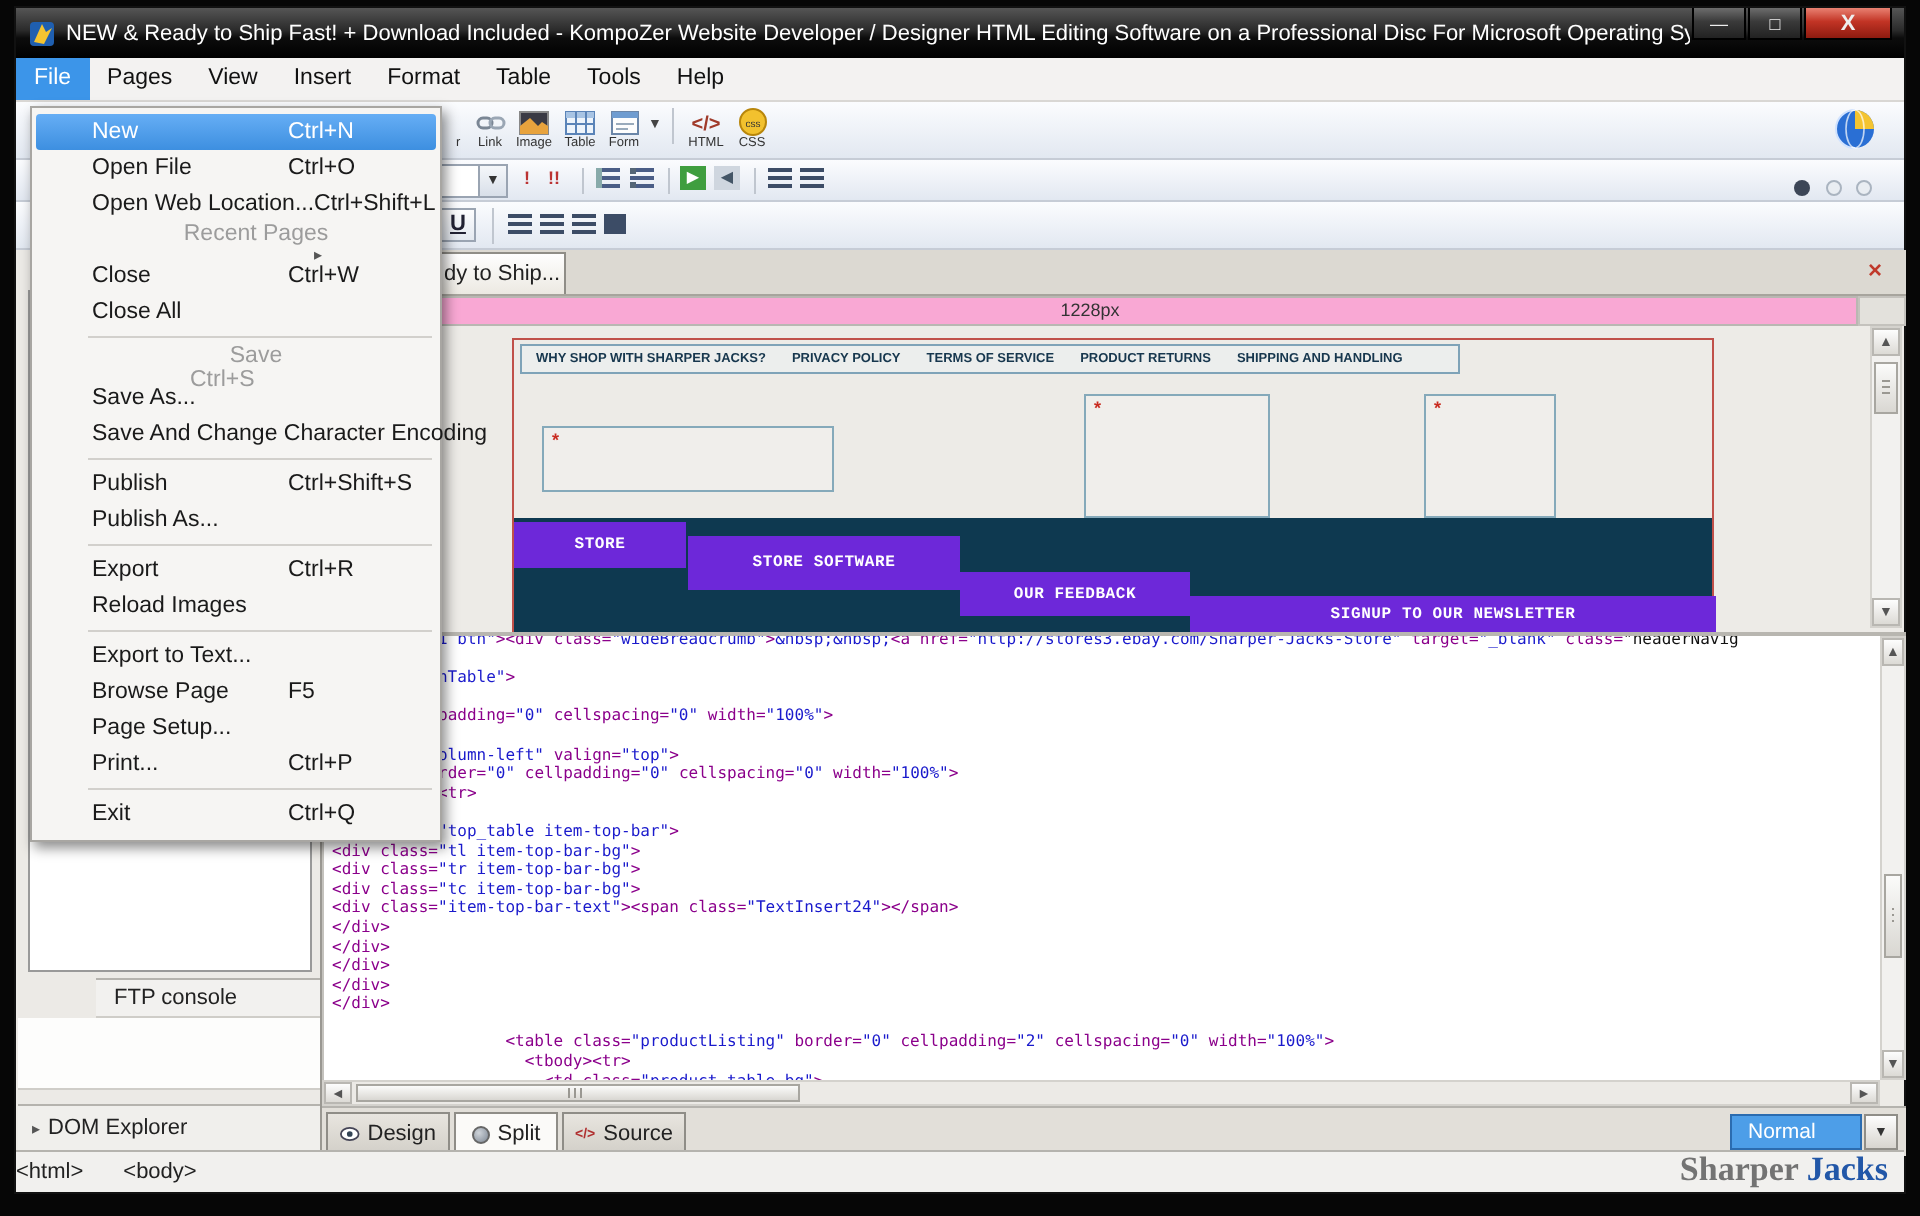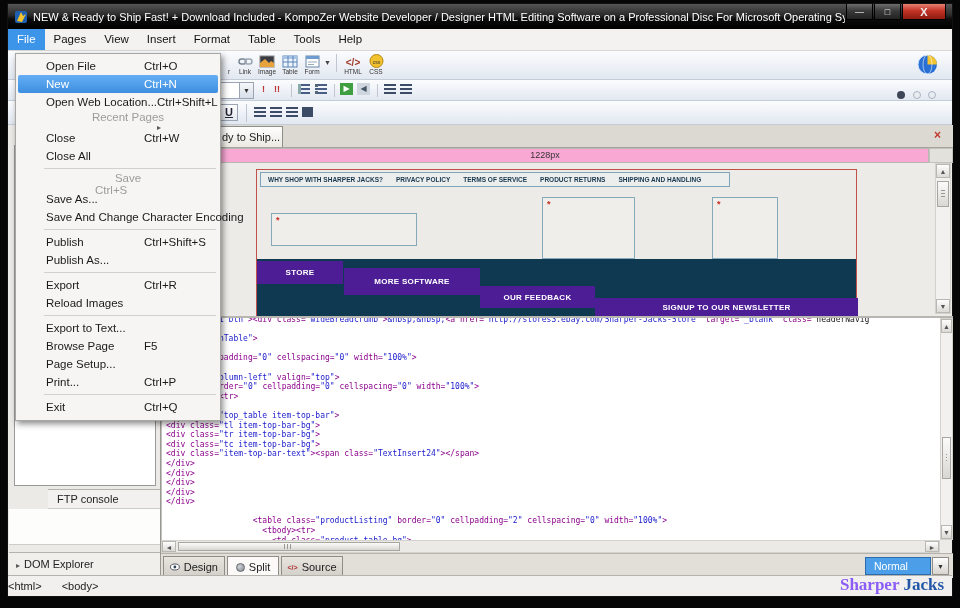--- a/index.html
+++ b/index.html
@@ -65,21 +65,21 @@
                radial-gradient(90px 40px at 20% 80%, rgba(255,255,255,.85), rgba(255,255,255,0) 70%),
                radial-gradient(120px 50px at 75% 30%, rgba(255,255,255,.7), rgba(255,255,255,0) 70%),
                radial-gradient(100px 45px at 92% 85%, rgba(255,255,255,.8), rgba(255,255,255,0) 70%),
                linear-gradient(180deg,#b2dcf0,#c8e7f5); }
   .redbox { position:absolute; left:95px; top:6px; width:601px; height:147px; border:1px solid #c0504a; }
   .pnav { position:absolute; left:3px; top:2px; width:470px; height:15px; border:1px solid #7fa3b8; background:rgba(235,248,255,.25);
     display:flex; align-items:center; gap:13px; padding:0 7px; font-size:6.5px; font-weight:bold; color:#17374e; white-space:nowrap; }
   .pfield { position:absolute; border:1px solid #85a9ba; background:rgba(255,255,255,.18); }
   .pfield .req { position:absolute; left:4px; top:1px; color:#c92b20; font-size:9px; font-weight:bold; }
   .navybar { position:absolute; left:0; right:0; top:89px; height:58px; background:#0e3950; }
-  .pbtn { position:absolute; background:#4c1d95; color:#fff; font-weight:bold; font-size:8px; display:flex; align-items:center; justify-content:center; letter-spacing:.3px; }
+  .pbtn { position:absolute; background:#6d28d9; color:#fff; font-weight:bold; font-size:8px; display:flex; align-items:center; justify-content:center; letter-spacing:.3px;font-family:Liberation Mono, monospace; }
   .pv-scroll { position:absolute; right:2px; top:0; bottom:2px; width:16px; background:#f2f1ef; border:1px solid #d4d2cd; }
   .sb-arrow { position:absolute; left:0; right:0; height:14px; background:linear-gradient(#fdfdfd,#dcdad5); border:1px solid #b9b7b2; color:#555; font-size:7px; text-align:center; line-height:13px; }
   .pv-thumb { position:absolute; left:1px; right:1px; top:17px; height:26px; background:linear-gradient(#fbfbfa,#d9d7d2); border:1px solid #a8a6a0; }
   .grip { position:absolute; left:3px; right:3px; top:50%; margin-top:-4px; height:8px; background:repeating-linear-gradient(to bottom,#9a9892 0 1px,transparent 1px 3px); }
 
   .splitter { position:absolute; left:0; right:0; top:191px; height:2px; background:#b8b6b0; }
   .source { position:absolute; left:0; right:13px; top:193px; height:222px; background:#fff; border-left:1px solid #c4c2bd; overflow:hidden;
     font-family:"DejaVu Sans Mono", monospace; font-size:8px; line-height:9.6px; color:#111; }
   .source .ln { white-space:pre; padding-left:4px; }
   .source .ln:first-child { margin-top:-3px; }
@@ -96,21 +96,21 @@
   .vtab { position:absolute; top:2px; height:22px; border:1px solid #8f8d87; background:linear-gradient(#e8e5df,#d2cfc8); font-size:11px; color:#222; display:flex; align-items:center; justify-content:center; gap:4px; padding:0 6px; }
   .vtab.active { background:#fbfaf8; border-bottom:1px solid #fbfaf8; }
   .eye { width:11px; height:8px; }
   .split-ic { width:9px; height:9px; border-radius:50%; background:radial-gradient(circle at 35% 35%, #cfd4da, #7d8794); border:1px solid #666; }
   .src-ic { color:#b03030; font-weight:bold; font-size:7px; }
   .modebox { position:absolute; right:22px; top:3px; width:66px; height:18px; background:#4d9ee8; border:1px solid #2b6cb0; color:#fff; font-size:10.5px; padding:2px 0 0 8px; }
   .modearr { position:absolute; right:4px; top:3px; width:17px; height:18px; background:linear-gradient(#fdfdfd,#d8d5cf); border:1px solid #8f8d87; font-size:7px; color:#333; text-align:center; line-height:17px; }
 
   .statusbar { position:absolute; left:0; right:0; bottom:0; height:21px; background:#f1f0ee; border-top:1px solid #b5b3ae; font-size:11px; color:#222; display:flex; align-items:center; padding-left:0; gap:20px; }
   .brand { position:absolute; right:8px; bottom:1px; font-family:"Liberation Serif", serif; font-weight:bold; font-size:17px; }
-  .brand .b1 { color:#8b5cf6; } .brand .b2 { color:#2257a8; }
+  .brand .b1 { color:#737373; } .brand .b2 { color:#2257a8; }
 
   
   .filemenu { position:absolute; left:7px; top:49px; width:206px; height:368px; background:#f6f5f3; border:1px solid #a8a6a2; box-shadow:2px 3px 6px rgba(0,0,0,.45); z-index:50; padding-top:3px; font-size:11.5px; color:#1a1a1a; }
   .menu-item { height:18px; display:flex; align-items:center; padding:0 8px 0 28px; margin:0 2px; }
   .menu-item .mi-label { flex:1; white-space:nowrap; }
   .menu-item .mi-key { width:66px; text-align:left; }
   .menu-item.highlighted { background:linear-gradient(#66aef5,#3d8fe0); color:#fff; border-radius:2px; }
   .menu-item.disabled { color:#9c9c9c;flex-direction:column; }
   .menu-item .mi-key.mi-sub { text-align:right; font-size:8px; color:#555; }
   .menu-sep { height:1px; background:#d2d0cc; margin:3px 4px 3px 28px; }
@@ -274,21 +274,21 @@
               <span class="req">*</span>
             </div>
           <div class="pfield" style="left:285px;top:27px;width:93px;height:62px;">
               <span class="req">*</span>
             </div>
           <div class="pfield" style="left:455px;top:27px;width:66px;height:62px;">
               <span class="req">*</span>
             </div>
           <div class="navybar"></div>
           <div class="pbtn" style="left:0;top:91px;width:86px;height:23px;">STORE</div>
-          <div class="pbtn" style="left:87px;top:98px;width:136px;height:27px;">MORE SOFTWARE</div>
+          <div class="pbtn" style="left:87px;top:98px;width:136px;height:27px;">STORE SOFTWARE</div>
           <div class="pbtn" style="left:223px;top:116px;width:115px;height:22px;">OUR FEEDBACK</div>
           <div class="pbtn" style="left:338px;top:128px;width:263px;height:19px;">SIGNUP TO OUR NEWSLETTER</div>
         </div>
         <div class="pv-scroll">
           <div class="sb-arrow" style="top:0;">▲</div>
           <div class="pv-thumb">
               <div class="grip"></div>
             </div>
           <div class="sb-arrow" style="bottom:0;">▼</div>
         </div>
@@ -362,27 +362,27 @@
       <span>&lt;html&gt;</span>
       <span>&lt;body&gt;</span>
     </div>
     <div class="brand">
       <span class="b1">Sharper</span>
       <span class="b2">Jacks</span>
     </div>
 
     <div class="filemenu">
         <div>
-          <div class="menu-item">
-            <span class="mi-label">Open File</span>
-            <span class="mi-key">Ctrl+O</span>
-          </div>
           <div class="menu-item highlighted">
             <span class="mi-label">New</span>
             <span class="mi-key">Ctrl+N</span>
+          </div>
+          <div class="menu-item">
+            <span class="mi-label">Open File</span>
+            <span class="mi-key">Ctrl+O</span>
           </div>
           <div class="menu-item">
             <span class="mi-label">Open Web Location...</span>
             <span class="mi-key">Ctrl+Shift+L</span>
           </div>
           <div class="menu-item disabled">
             <span class="mi-label">Recent Pages</span>
             <span class="mi-key mi-sub">▸</span>
           </div>
           <div class="menu-item">

